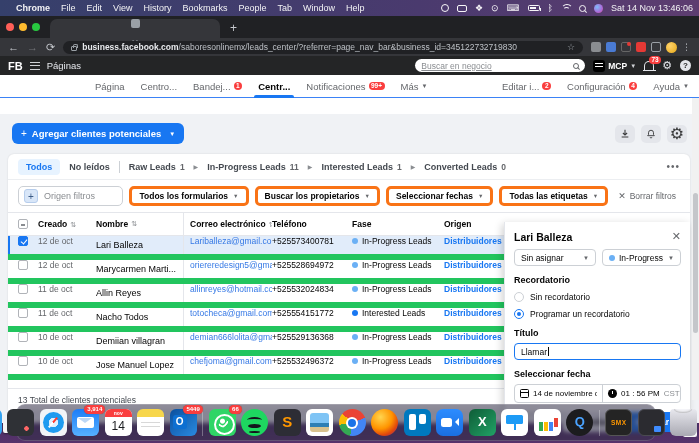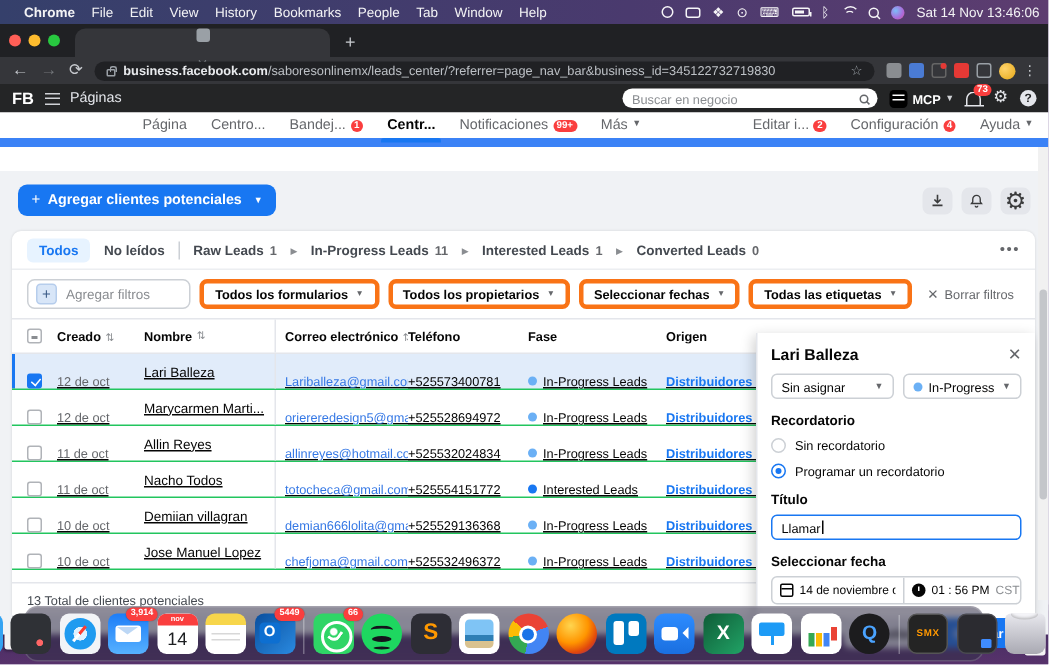--- a/index.html
+++ b/index.html
@@ -60,38 +60,38 @@
   .dots3 { color:#c6c9ce; font-size:9px; letter-spacing:0; }
 
   
   .fbhead { height:19px; background:#242526; display:flex; align-items:center; padding:0 8px; gap:7px; }
   .fb-logo { color:#fff; font-weight:bold; font-size:11px; }
   .fb-burger { width:10px; height:8px; border-top:1.5px solid #d0d2d6; border-bottom:1.5px solid #d0d2d6; position:relative; }
   .fb-burger::after{ content:""; position:absolute; top:2px; left:0; right:0; height:1.5px; background:#d0d2d6; }
   .fb-pages { color:#e4e6eb; font-size:9.5px; }
   .fb-right { margin-left:auto; display:flex; align-items:center; gap:8px; }
   .fb-search { width:170px; height:13px; background:#fff; border-radius:7px; display:flex; align-items:center; padding:0 6px; }
-  .fb-search-ph { color:#8a8d91; font-size:8.5px; flex:1; }
+  .fb-search-ph { color:#8a8d91; font-size:8.5px; flex:1;text-decoration:underline; }
   .search-glyph { width:6px; height:6px; border:1.2px solid #65676b; border-radius:50%; position:relative; }
   .search-glyph::after{ content:""; position:absolute; right:-2px; bottom:-2px; width:3px; height:1.2px; background:#65676b; transform:rotate(45deg); }
   .mcp-chip { display:flex; align-items:center; gap:3px; }
   .mcp-ic { width:12px; height:12px; background:#000; border-radius:3px; position:relative; }
   .mcp-ic::before{ content:""; position:absolute; left:2px; right:2px; top:3px; height:1.5px; background:#fff; box-shadow:0 3px 0 #fff; }
   .mcp-label { color:#fff; font-size:8.5px; font-weight:bold; }
   .caret-w { color:#cfd1d5; font-size:6px; }
   .bell-wrap { position:relative; }
   .bell-glyph { width:10px; height:9px; border:1.3px solid #e4e6eb; border-radius:5px 5px 0 0; border-bottom:none; position:relative; display:block; }
   .bell-glyph::after{ content:""; position:absolute; left:-2.5px; right:-2.5px; bottom:-1px; height:1.3px; background:#e4e6eb; }
   .badge { background:#fa3e3e; color:#fff; font-size:6.5px; font-weight:bold; border-radius:6px; padding:0 2.5px; line-height:8px; display:inline-block; }
   .bell-badge { position:absolute; top:-5px; right:-7px; }
   .gear-glyph { color:#e4e6eb; font-size:11px; line-height:11px; }
   .help-glyph { width:11px; height:11px; border-radius:50%; background:#e4e6eb; color:#242526; font-size:8px; font-weight:bold; text-align:center; line-height:11px; }
 
   
-  .fbnav { height:23px; background:#fff; border-bottom:6px solid #3b82f6; display:flex; align-items:center; padding:0 10px 0 95px; }
+  .fbnav { height:23px; background:#fff; border-bottom:1px solid #3b82f6; display:flex; align-items:center; padding:0 10px 0 95px; }
   .fbnav-left { display:flex; align-items:center; gap:16px; }
   .nav-item { display:flex; align-items:center; gap:3px; color:#65676b; font-size:9.5px; position:relative; height:23px; line-height:23px; white-space:nowrap; }
   .nav-item.active { color:#050505; font-weight:bold; }
   .nav-item.active::after { content:""; position:absolute; left:-4px; right:-4px; bottom:0; height:3px; background:#1877f2; border-radius:2px 2px 0 0; }
   .fbnav-right { margin-left:auto; display:flex; align-items:center; gap:16px; }
   .caret-g { color:#65676b; font-size:6px; }
 
   
   .content { position:absolute; top:98px; left:0; right:0; height:309px; background:#f0f2f5; }
   .action-row { position:absolute; top:9px; left:12px; right:12px; display:flex; align-items:center; }
@@ -118,21 +118,21 @@
   .filter-input { flex:1; height:20px; border:1px solid #ccd0d5; border-radius:5px; display:flex; align-items:center; gap:6px; padding:0 5px; min-width:0; }
   .plus-chip { width:14px; height:14px; background:#d8e6f8; border:1px solid #b6cdec; color:#3a5a86; border-radius:3px; font-size:10px; text-align:center; line-height:13px; }
   .filter-ph { color:#8a8d91; font-size:9px; }
   .fdrop { height:20px; border:3px solid #f97316; border-radius:5px; background:#fff; display:flex; align-items:center; gap:5px; padding:0 7px; font-size:8.5px; font-weight:bold; color:#050505; white-space:nowrap; }
   .fdrop .caret-g { font-size:5.5px; }
   .clear-filters { display:flex; align-items:center; gap:4px; color:#65676b; font-size:8.5px; white-space:nowrap; padding:0 4px; }
   .x-glyph { font-size:9px; color:#65676b; }
 
   
   .tbl-head { height:24px; display:flex; align-items:center; border-top:1px solid #e4e6eb; border-bottom:1px solid #e4e6eb; font-size:8.5px; font-weight:bold; color:#050505; }
-  .tbl-row { height:24px; display:flex; align-items:flex-end; border-bottom:1px solid #22c55e; font-size:8.5px; color:#050505; background:#fff;text-decoration:underline; }
+  .tbl-row { height:24px; display:flex; align-items:flex-start; border-bottom:6px solid #22c55e; font-size:8.5px; color:#050505; background:#fff; }
   .tbl-row.selected { background:#e1ecfa; box-shadow:inset 2px 0 0 #1877f2; }
   .c-check { width:30px; flex:none; display:flex; justify-content:center; }
   .chk { width:10px; height:10px; border:1px solid #b0b3b8; border-radius:2px; background:#fff; position:relative; }
   .chk.ind::after { content:""; position:absolute; left:2px; right:2px; top:4px; height:1.5px; background:#8a8d91; }
   .chk.on { background:#1877f2; border-color:#1877f2; }
   .chk.on::after { content:""; position:absolute; left:2.5px; top:1px; width:3px; height:5px; border:solid #fff; border-width:0 1.5px 1.5px 0; transform:rotate(40deg); }
   .c-created { width:58px; flex:none; color:#65676b; }
   .tbl-head .c-created { color:#050505; }
   .c-name { width:88px; flex:none; border-right:1px solid #e4e6eb; align-self:stretch; display:flex; align-items:center; font-weight:bold; white-space:nowrap; overflow:hidden; }
   .tbl-row .c-name { font-weight:normal; color:#050505; font-size:9px; }
@@ -415,29 +415,29 @@
             <span class="stage-sep">▶</span>
             <span class="stab">
               <span>Converted Leads</span>
               <span class="cnt">0</span>
             </span>
             <span class="tabs-more">•••</span>
           </div>
         <div class="filter-row">
           <span class="filter-input">
             <span class="plus-chip">+</span>
-            <span class="filter-ph">Agregar filtros</span>
+            <span class="filter-ph">Origen filtros</span>
           </span>
           <span id="filter-drops" style="display:flex;gap:6px;">
               <span class="fdrop">
                 <span>Todos los formularios</span>
                 <span class="caret-g">▼</span>
               </span>
               <span class="fdrop">
-                <span>Todos los propietarios</span>
+                <span>Buscar los propietarios</span>
                 <span class="caret-g">▼</span>
               </span>
               <span class="fdrop">
                 <span>Seleccionar fechas</span>
                 <span class="caret-g">▼</span>
               </span>
               <span class="fdrop">
                 <span>Todas las etiquetas</span>
                 <span class="caret-g">▼</span>
               </span>

